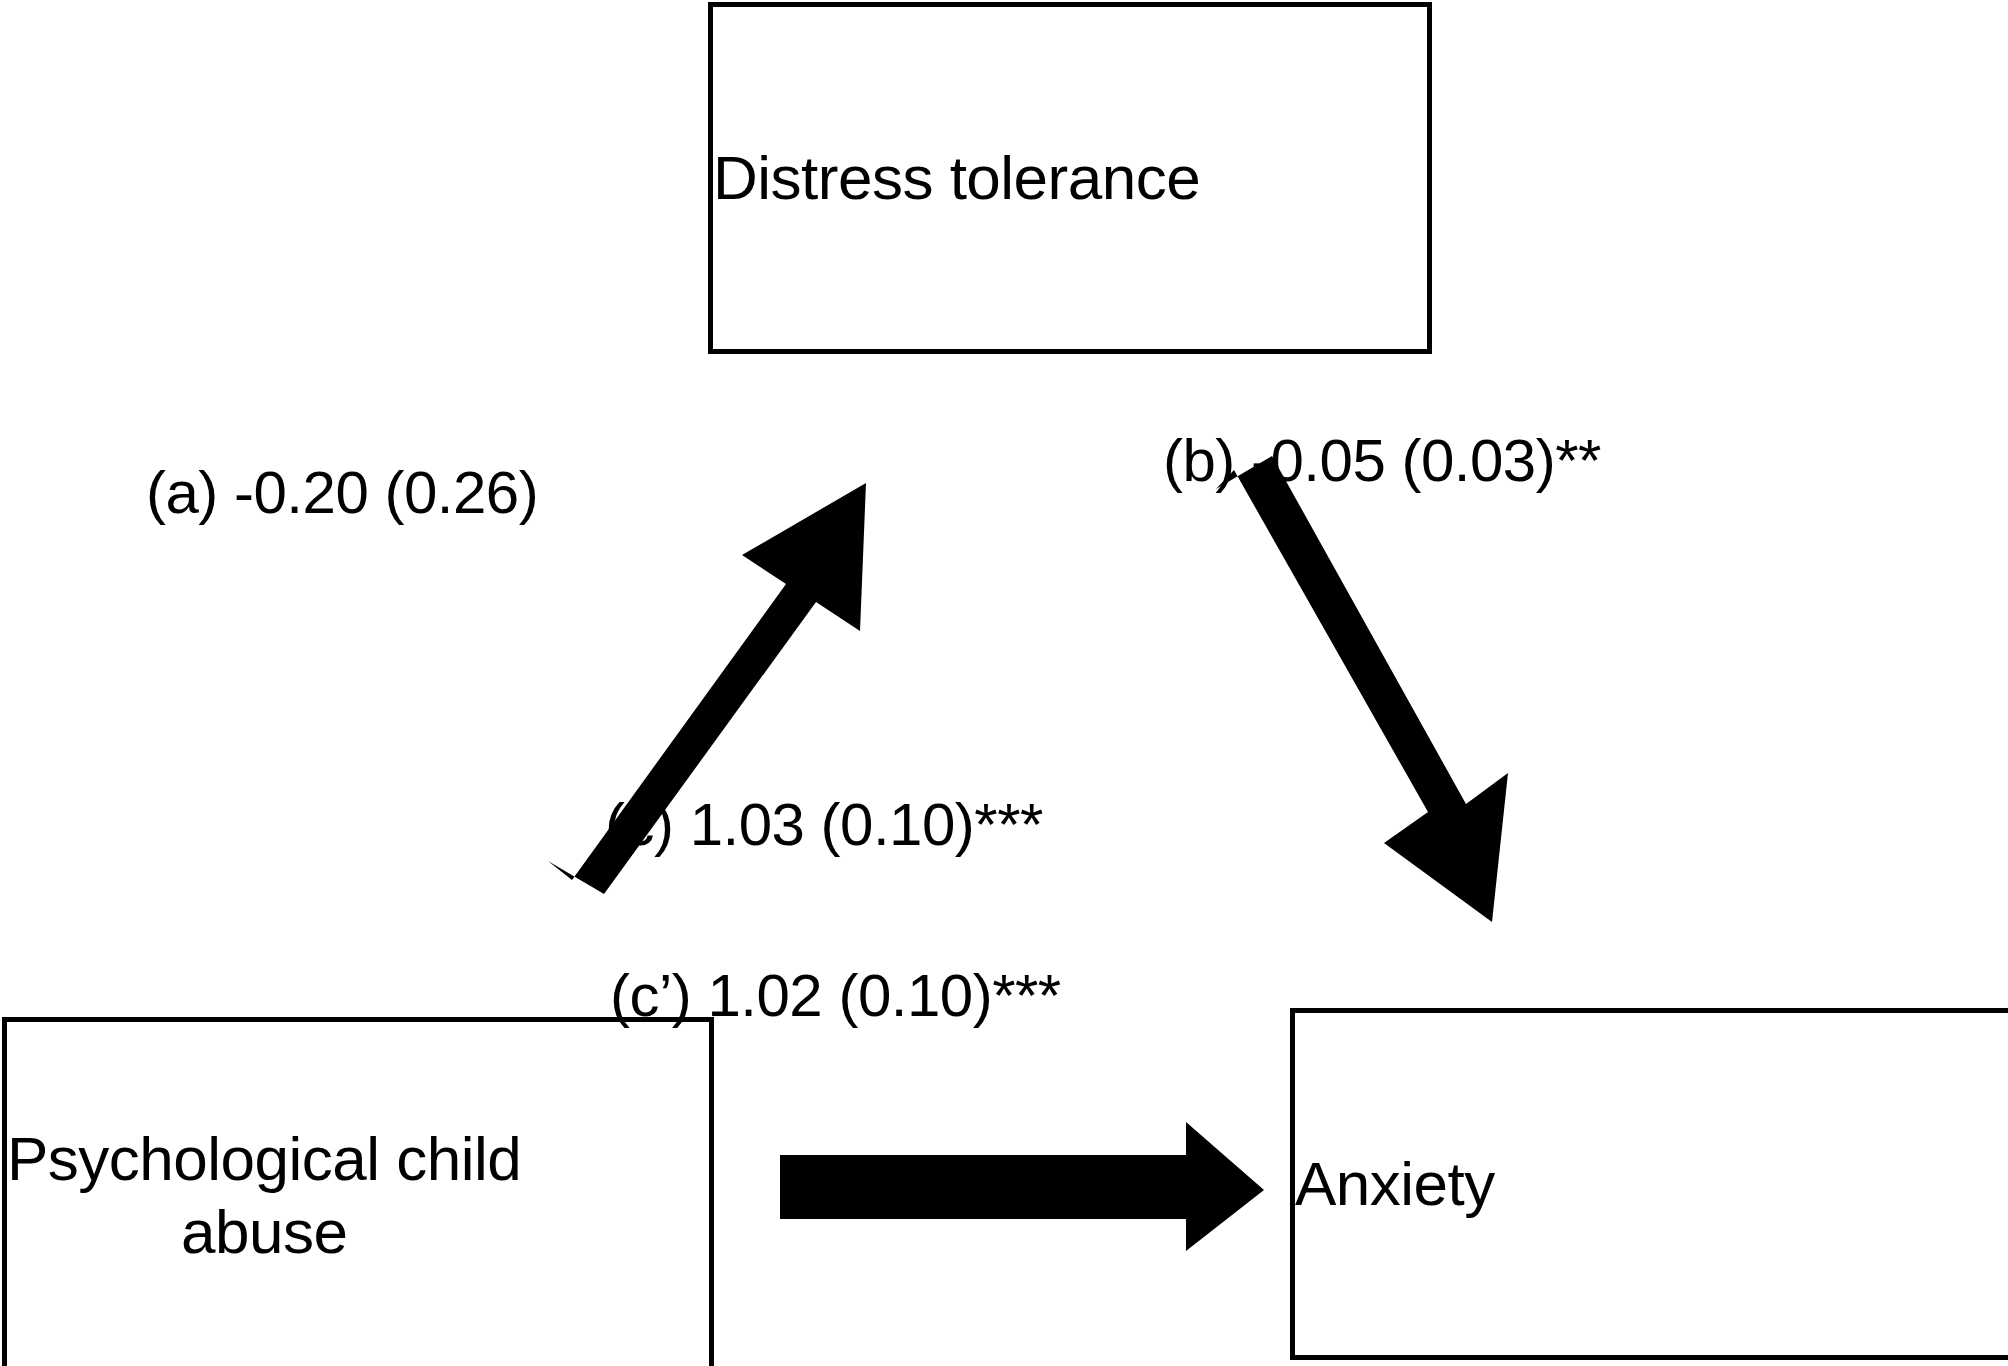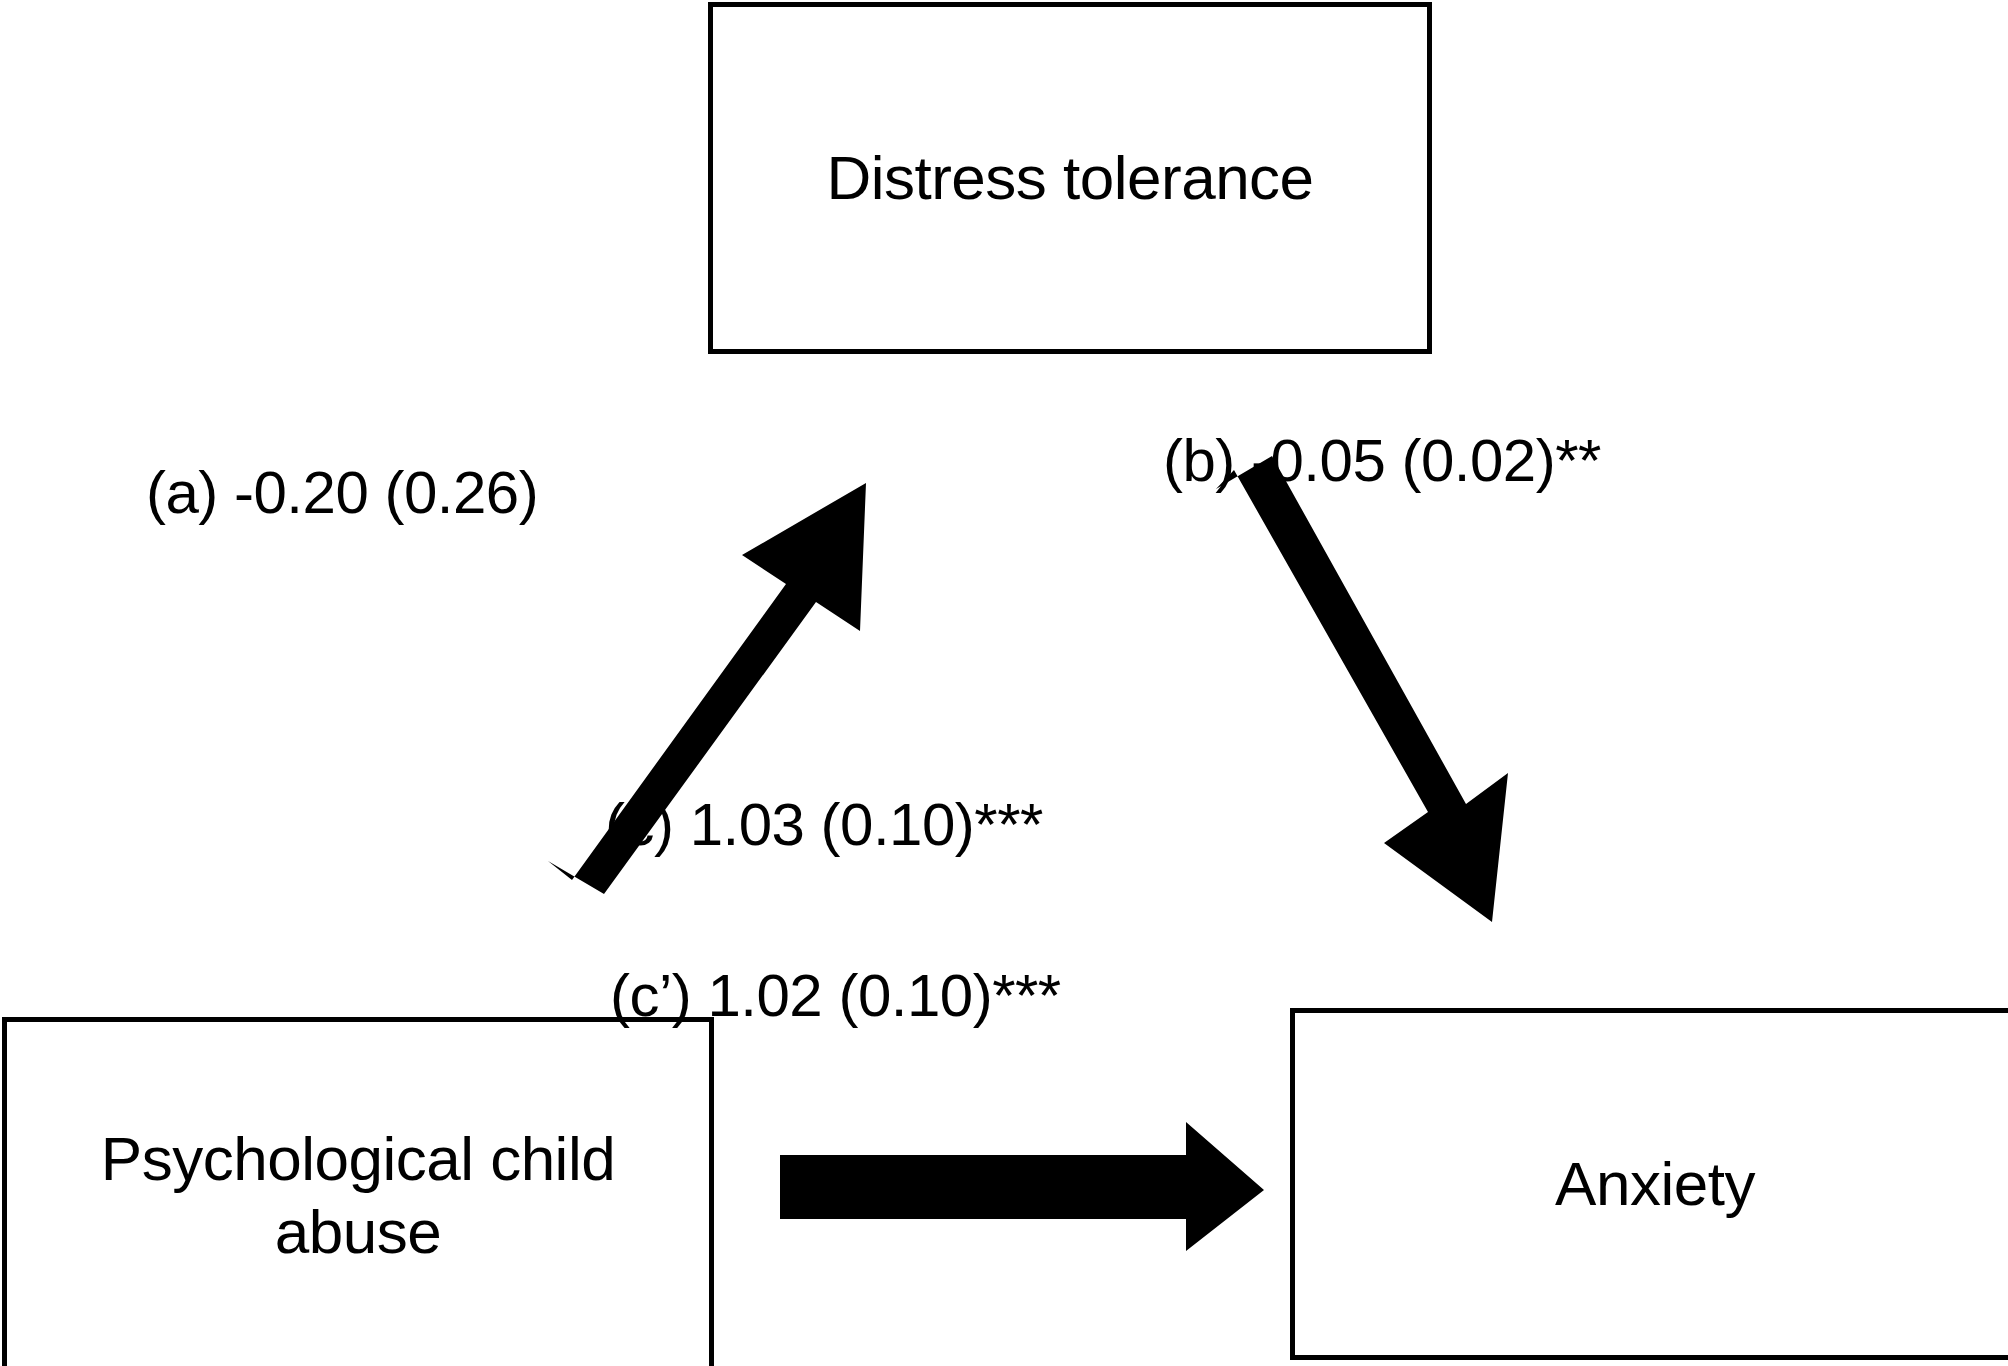--- a/index.html
+++ b/index.html
@@ -17,21 +17,21 @@
     background: #ffffff;
     overflow: hidden;
   }
   .node-box {
     position: absolute;
     box-sizing: border-box;
     background: #ffffff;
     border: 5px solid #000000;
     display: flex;
     align-items: center;
-    justify-content: center;
+    justify-content: flex-start;
     text-align: center;
   }
   .node-label {
     font-family: "Liberation Sans", sans-serif;
     font-size: 62px;
     line-height: 1.18;
     color: #000000;
     font-weight: 400;
     letter-spacing: -0.5px;
     white-space: pre-line;
@@ -99,19 +99,19 @@
     <span class="node-label">Psychological child
 abuse</span>
   </div>
 
   <div class="node-box" id="box-anxiety">
     <span class="node-label">Anxiety</span>
   </div>
 
   <div class="edge-label" id="label-path-a">(a) -0.20 (0.26)</div>
 
-  <div class="edge-label" id="label-path-b">(b) -0.05 (0.02)**</div>
+  <div class="edge-label" id="label-path-b">(b) -0.05 (0.03)**</div>
 
   <div class="edge-label" id="label-path-c">(c) 1.03 (0.10)***</div>
 
   <div class="edge-label" id="label-path-c-prime">(c’) 1.02 (0.10)***</div>
 
 </div>
 
 </body></html>

